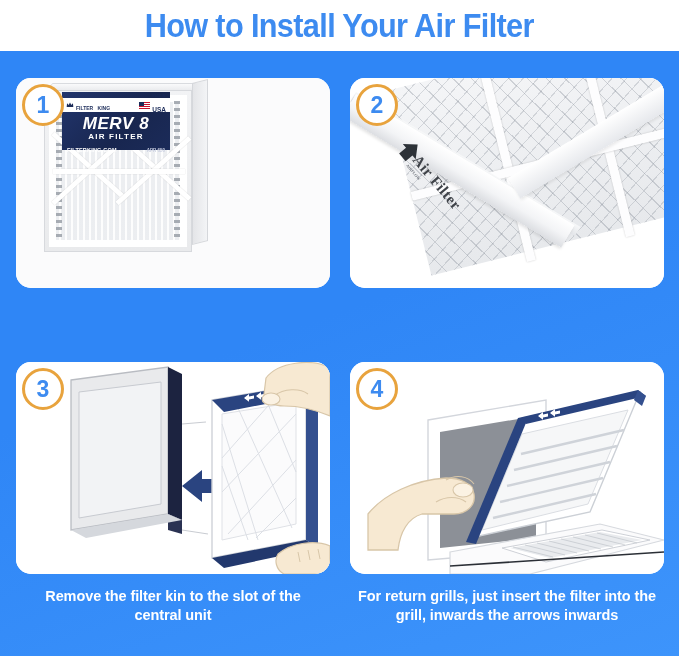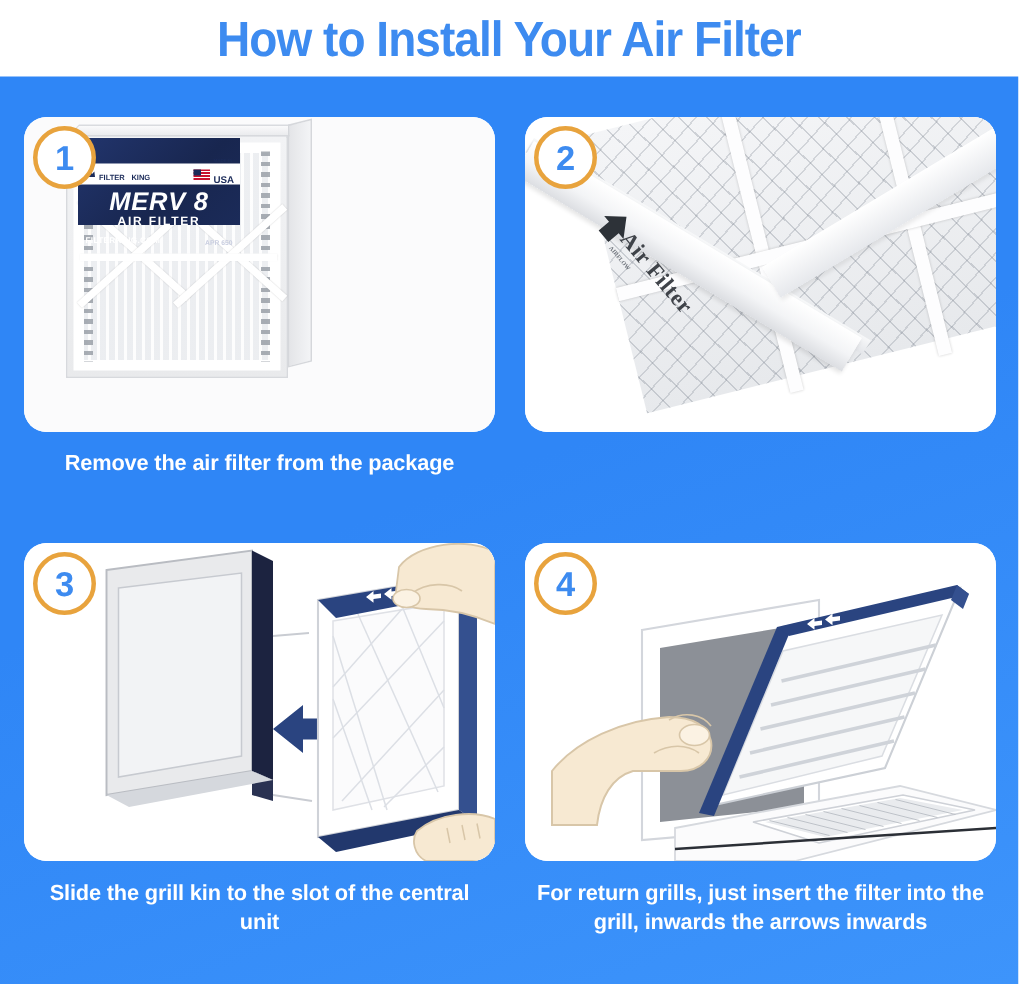--- a/index.html
+++ b/index.html
@@ -103,25 +103,25 @@
   .frame-inner {
     position:absolute; left:4px; top:4px; right:4px; bottom:4px;
     border:7px solid #ffffff;
   }
   .edge-ticks {
     position:absolute; top:10px; bottom:10px; width:6px;
     background: repeating-linear-gradient(180deg,#9aa0a8 0px,#9aa0a8 3px, transparent 3px, transparent 7px);
     opacity:.85;
   }
   .label {
-    position: absolute; left: 36px; top: 14px;
+    position: absolute; left: 46px; top: 14px;
     width: 108px; height: 58px;
     background: linear-gradient(135deg,#22356d 0%,#18264f 60%,#1b2b59 100%);
     z-index: 4;
-    padding: 21px 5px;
+    padding: 10px 5px;
     color: #fff;
   }
   .lbl-top { display:flex; align-items:center; justify-content:space-between;
              background:#ffffff; margin:-4px -5px 3px -5px; padding:2px 4px; height:14px; }
   .brand { display:flex; align-items:center; gap:2px; }
   .crown { width:8px; height:8px; }
   .brand-text { font-size:5px; font-weight:700; color:#1b2b59; line-height:5px; }
   .usa { display:flex; align-items:center; gap:2px; }
   .flag { width:11px; height:7px;
           background: repeating-linear-gradient(180deg,#c8112e 0px,#c8112e 1px,#fff 1px,#fff 2px);
@@ -250,21 +250,20 @@
           <div class="merv">MERV 8</div>
           <div class="air-filter-sub">AIR FILTER</div>
           <div class="lbl-bottom">
             <span class="site">FILTERKING.COM</span>
             <span class="apr">APR 650</span>
           </div>
         </div>
 
       </div>
     </div>
-    <div class="caption" style="left:0; top:222px; width:314px;">Remove the air filter from the package</div>
     <div class="badge" style="left:6px; top:6px;">1</div>
   </div>
 
   <div class="step" style="left:350px; top:78px; width:314px; height:270px;">
     <div class="card" style="left:0; top:0; width:314px; height:210px;">
       <div class="p2-scene">
 
         <div class="p2-mesh"></div>
 
         <div class="p2-ribs">
@@ -339,21 +338,21 @@
         </g>
 
         <g>
           <path d="M262 192 C276 180 300 178 314 184 L314 212 L268 212 C260 208 258 198 262 192 Z" fill="#f7e9d2" stroke="#d8c6a8" stroke-width="1.2"></path>
           <line x1="282" y1="190" x2="284" y2="200" stroke="#d8c6a8" stroke-width="1"></line>
           <line x1="292" y1="188" x2="294" y2="198" stroke="#d8c6a8" stroke-width="1"></line>
           <line x1="302" y1="187" x2="304" y2="197" stroke="#d8c6a8" stroke-width="1"></line>
         </g>
       </svg>
     </div>
-    <div class="caption" style="left:4px; top:225px; width:306px;">Slide the grill kin to the slot of the central unit</div>
+    <div class="caption" style="left:4px; top:225px; width:306px;">Remove the filter kin to the slot of the central unit</div>
     <div class="badge" style="left:6px; top:6px;">3</div>
   </div>
 
   <div class="step" style="left:350px; top:362px; width:314px; height:290px;">
     <div class="card" style="left:0; top:0; width:314px; height:212px;">
       <svg class="p4-scene" viewBox="0 0 314 212">
 
         <g>
           <polygon points="78,58 196,38 196,188 78,198" fill="#ffffff" stroke="#d3d6dc" stroke-width="1.4"></polygon>
           <polygon points="90,70 186,54 186,176 90,186" fill="#8c9097"></polygon>

